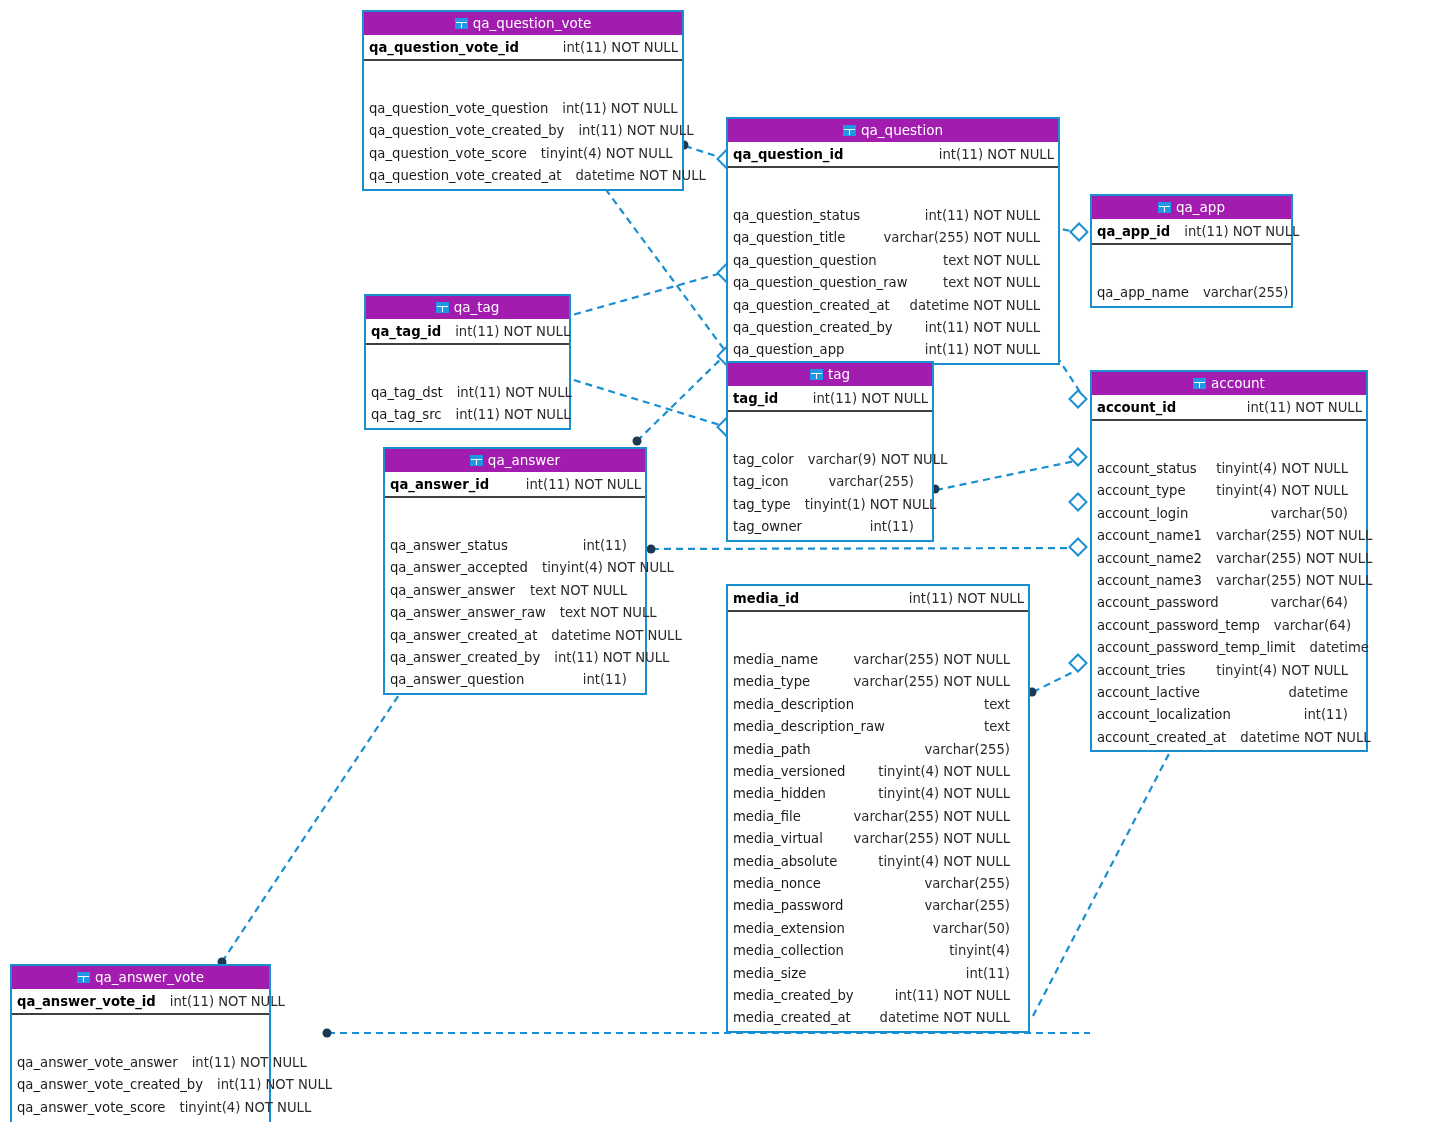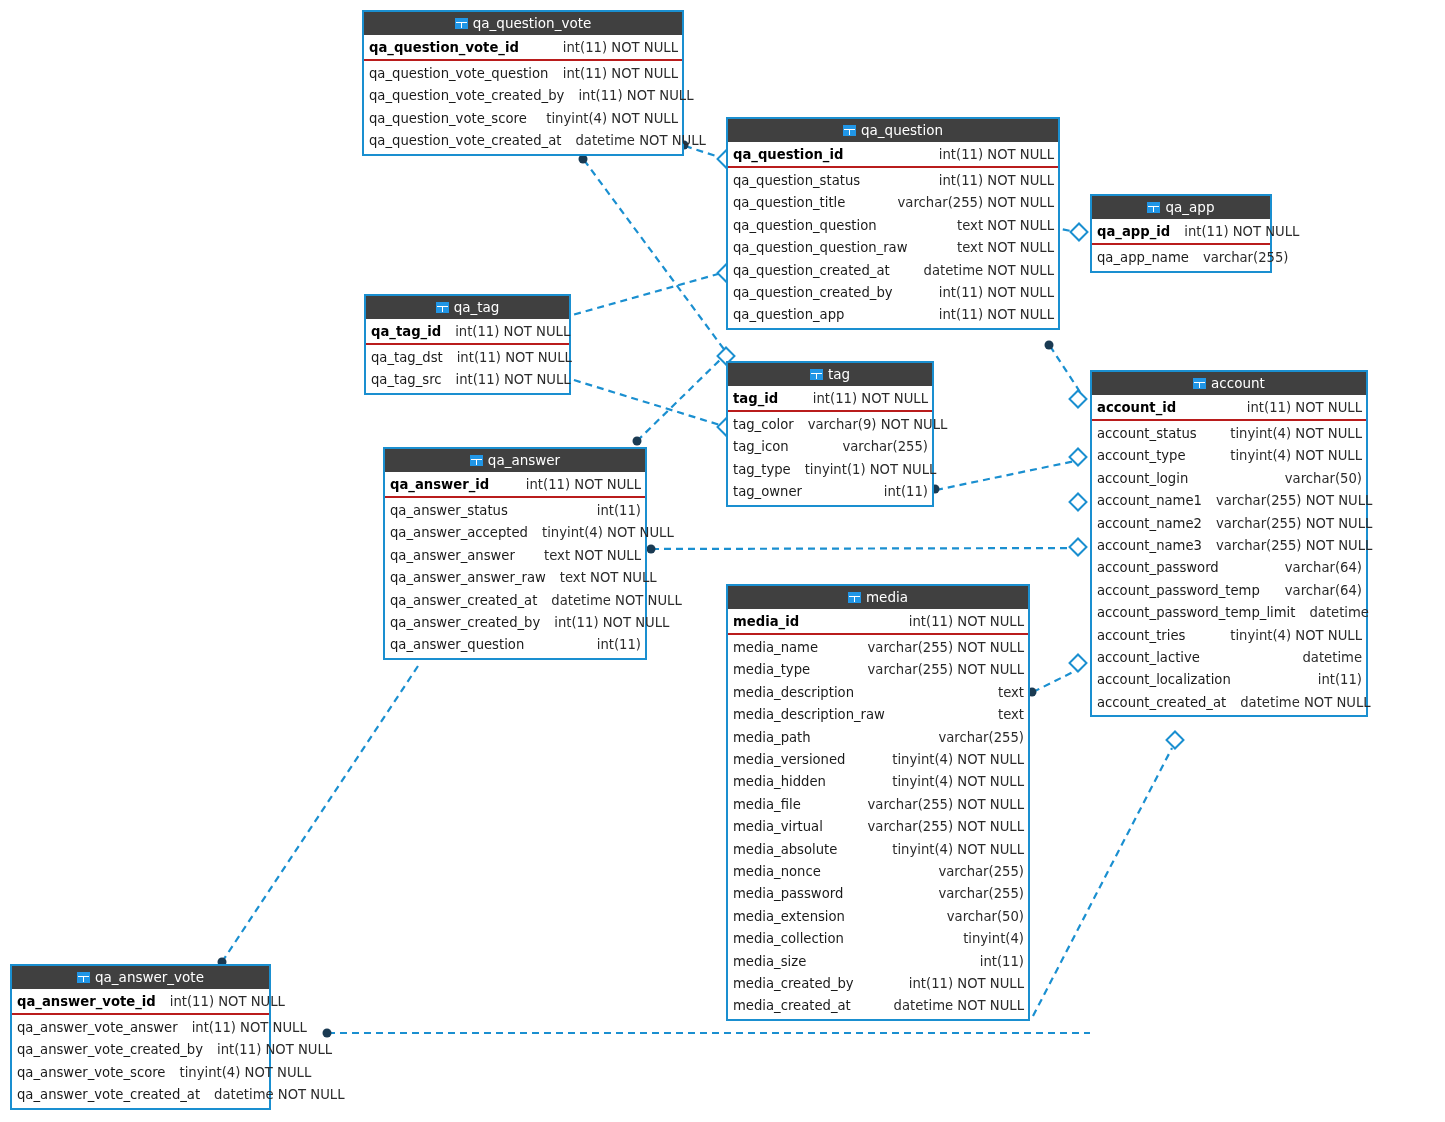--- a/index.html
+++ b/index.html
@@ -14,21 +14,21 @@
   #canvas { position:absolute; left:0; top:0; width:1445px; height:1122px; }
   #edges { position:absolute; left:0; top:0; width:1445px; height:1122px; pointer-events:none; }
 
   .entity {
     position:absolute;
     background:#ffffff;
     border:2px solid #1a8fd0;
     z-index:5;
   }
   .ent-header {
-    background:#404040;
+    background:#a21caf;
     color:#ffffff;
     height:23px;
     line-height:23px;
     text-align:center;
     font-size:13.5px;
     white-space:nowrap;
     position:relative;
   }
   .ent-header .tbl-icon {
     display:inline-block;
@@ -41,36 +41,36 @@
   }
   .ent-header .tbl-icon::before {
     content:"";
     position:absolute; left:0; top:3px; width:100%; height:1px; background:#ffffff;
   }
   .ent-header .tbl-icon::after {
     content:"";
     position:absolute; left:5px; top:3px; width:1px; bottom:0; background:#ffffff;
   }
   .pk-row {
-    border-bottom:2px solid #b91c1c;
+    border-bottom:2px solid #404040;
   }
   .row {
     display:flex;
     justify-content:space-between;
     align-items:center;
     font-size:13.2px;
     color:#1a1a1a;
     height:22.4px;
     padding:0 4px 0 5px;
     white-space:nowrap;
   }
   .row.pk .col-name { font-weight:bold; color:#000; }
   .col-name { text-align:left; }
   .col-type { text-align:right; padding-left:14px; color:#2b2b2b; }
-  .body-rows { padding:1px 0 2px 0; }
+  .body-rows { padding:1px 14px 2px 0;margin-top:35px; }
   .pk-wrap { padding:1px 0 1px 0; }
 </style>
 </head>
 <body>
 
 <div id="canvas">
 
   <svg id="edges" viewBox="0 0 1445 1122" xmlns="http://www.w3.org/2000/svg">
     <g stroke="#1a8fd0" stroke-width="2.2" fill="none" stroke-dasharray="7,5">
 
@@ -213,21 +213,21 @@
           <div class="row">
             <span class="col-name">qa_question_created_by</span>
             <span class="col-type">int(11) NOT NULL</span>
           </div>
           <div class="row">
             <span class="col-name">qa_question_app</span>
             <span class="col-type">int(11) NOT NULL</span>
           </div>
         </div>
       </div>
-      <div class="entity" style="left: 1090px; top: 194px; width: 182px;">
+      <div class="entity" style="left: 1090px; top: 194px; width: 203px;">
         <div class="ent-header"><span class="tbl-icon"></span><span>qa_app</span></div>
         <div class="pk-row pk-wrap">
           <div class="row pk">
             <span class="col-name">qa_app_id</span>
             <span class="col-type">int(11) NOT NULL</span>
           </div>
         </div>
         <div class="body-rows">
           <div class="row">
             <span class="col-name">qa_app_name</span>
@@ -377,21 +377,20 @@
             <span class="col-name">account_localization</span>
             <span class="col-type">int(11)</span>
           </div>
           <div class="row">
             <span class="col-name">account_created_at</span>
             <span class="col-type">datetime NOT NULL</span>
           </div>
         </div>
       </div>
       <div class="entity" style="left: 726px; top: 584px; width: 304px;">
-        <div class="ent-header"><span class="tbl-icon"></span><span>media</span></div>
         <div class="pk-row pk-wrap">
           <div class="row pk">
             <span class="col-name">media_id</span>
             <span class="col-type">int(11) NOT NULL</span>
           </div>
         </div>
         <div class="body-rows">
           <div class="row">
             <span class="col-name">media_name</span>
             <span class="col-type">varchar(255) NOT NULL</span>

